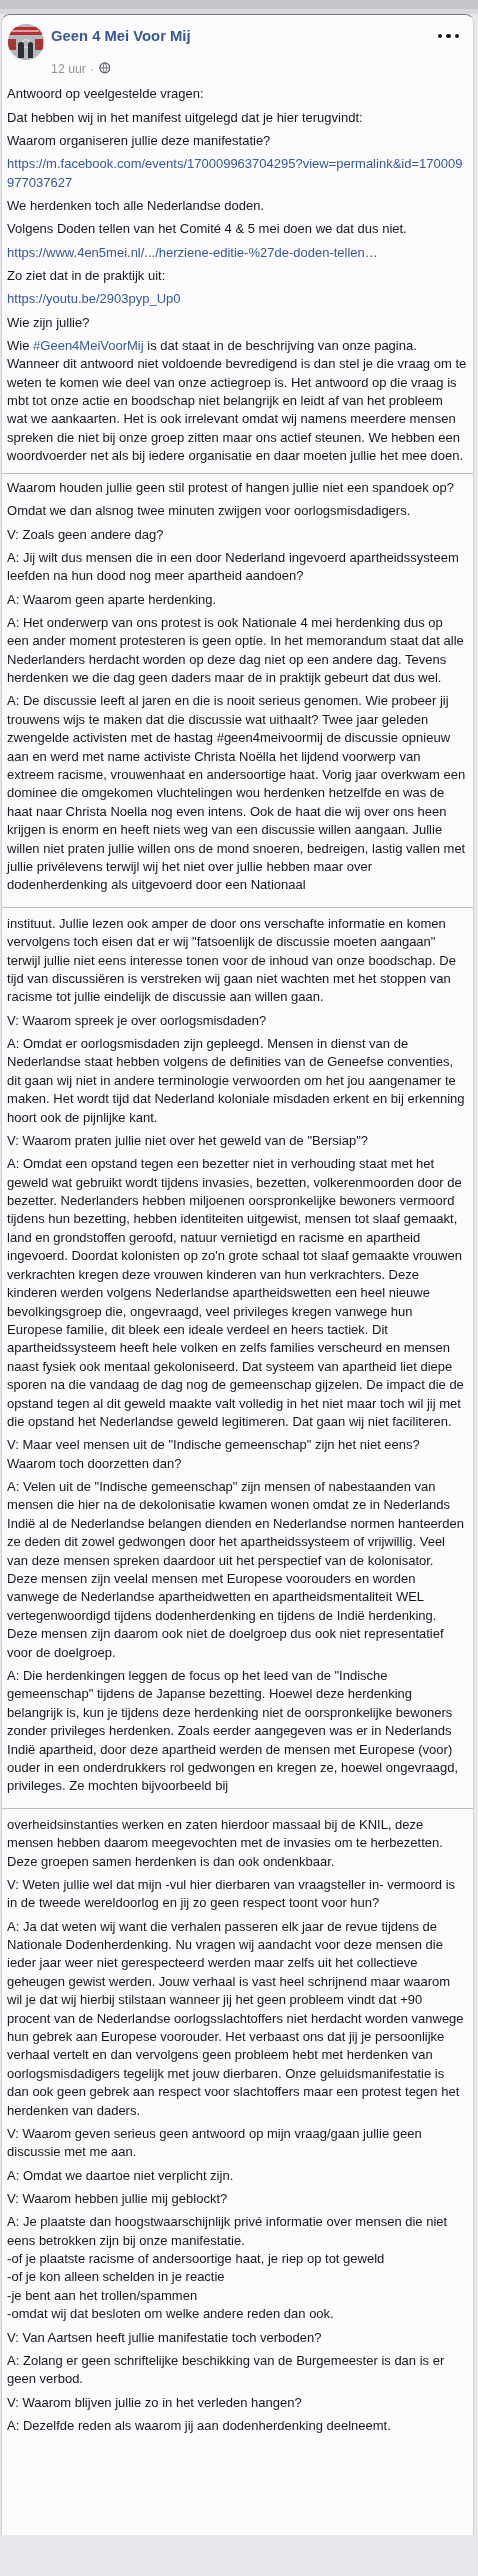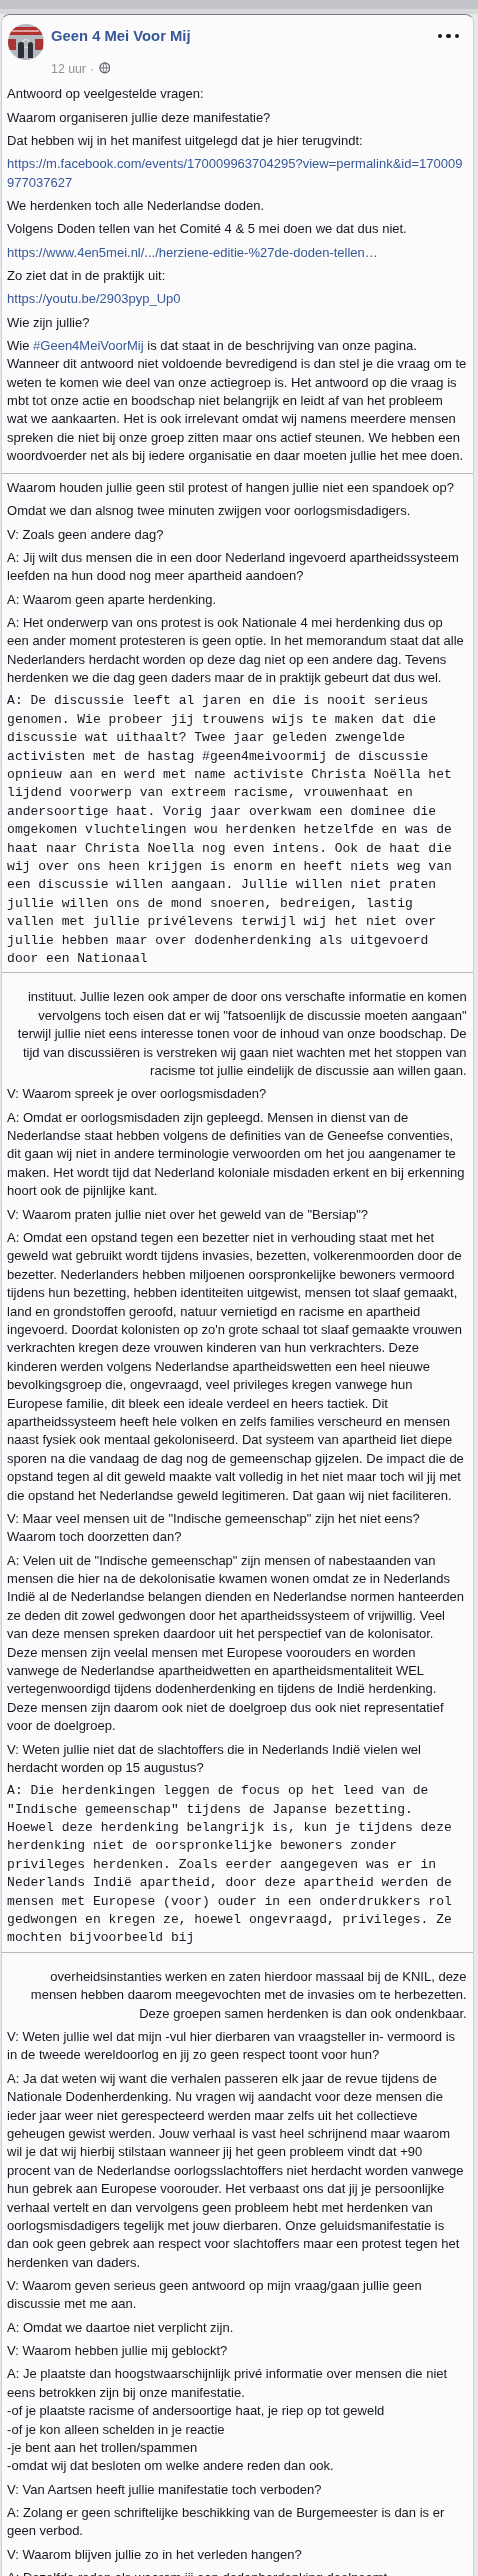--- a/index.html
+++ b/index.html
@@ -52,22 +52,22 @@
   .menu-dots { display: flex; gap: 4.3px; padding: 9.8px 4.9px 0 3.7px; cursor: pointer; }
   .menu-dots .dot { width: 4.3px; height: 4.3px; border-radius: 50%; background: #17191c; }
 
   .post-body {
     padding: 1.2px 6.1px 0 4.9px;
     font-size: 13px;
     line-height: 18.4px;
     color: #141821;
   }
   .post-body p { margin: 4.9px 0; }
-  .post-body p.tight-b { margin-bottom: 4px; font-family: Liberation Mono, monospace; }
-  .post-body p.tight-t { margin-top: 15px; text-align: right; }
+  .post-body p.tight-b { margin-bottom: 12px; }
+  .post-body p.tight-t { margin-top: 7px; }
   .post-body a { color: #365899; text-decoration: none; word-break: break-all; cursor: pointer; }
   .divider {
     border: none; height: 0;
     border-top: 1.2px solid #b6b9bd;
     margin: 7.4px -6.1px 3.7px -4.9px;
   }
   .divider.tight { margin: 0.6px -6.1px 0 -4.9px; }
 </style>
 </head>
 <body>
@@ -101,22 +101,22 @@
     </div>
     <div class="menu-dots">
       <span class="dot"></span>
       <span class="dot"></span>
       <span class="dot"></span>
     </div>
   </div>
 
   <div class="post-body">
       <p>Antwoord op veelgestelde vragen:</p>
+      <p>Dat hebben wij in het manifest uitgelegd dat je hier terugvindt:</p>
       <p>Waarom organiseren jullie deze manifestatie?</p>
-      <p>Dat hebben wij in het manifest uitgelegd dat je hier terugvindt:</p>
       <p><a href="#">https://m.facebook.com/events/170009963704295?view=permalink&amp;id=170009977037627</a></p>
       <p>We herdenken toch alle Nederlandse doden.</p>
       <p>Volgens Doden tellen van het Comité 4 &amp; 5 mei doen we dat dus niet.</p>
       <p><a href="#">https://www.4en5mei.nl/.../herziene-editie-%27de-doden-tellen…</a></p>
       <p>Zo ziet dat in de praktijk uit:</p>
       <p><a href="#">https://youtu.be/2903pyp_Up0</a></p>
       <p>Wie zijn jullie?</p>
       <p>Wie <a href="#">#Geen4MeiVoorMij</a> is dat staat in de beschrijving van onze pagina. Wanneer dit antwoord niet voldoende bevredigend is dan stel je die vraag om te weten te komen wie deel van onze actiegroep is. Het antwoord op die vraag is mbt tot onze actie en boodschap niet belangrijk en leidt af van het probleem wat we aankaarten. Het is ook irrelevant omdat wij namens meerdere mensen spreken die niet bij onze groep zitten maar ons actief steunen. We hebben een woordvoerder net als bij iedere organisatie en daar moeten jullie het mee doen.</p>
       <div class="divider"></div>
       <p>Waarom houden jullie geen stil protest of hangen jullie niet een spandoek op?</p>
@@ -127,21 +127,20 @@
       <p>A: Het onderwerp van ons protest is ook Nationale 4 mei herdenking dus op een ander moment protesteren is geen optie. In het memorandum staat dat alle Nederlanders herdacht worden op deze dag niet op een andere dag. Tevens herdenken we die dag geen daders maar de in praktijk gebeurt dat dus wel.</p>
       <p class="tight-b">A: De discussie leeft al jaren en die is nooit serieus genomen. Wie probeer jij trouwens wijs te maken dat die discussie wat uithaalt? Twee jaar geleden zwengelde activisten met de hastag #geen4meivoormij de discussie opnieuw aan en werd met name activiste Christa Noëlla het lijdend voorwerp van extreem racisme, vrouwenhaat en andersoortige haat. Vorig jaar overkwam een dominee die omgekomen vluchtelingen wou herdenken hetzelfde en was de haat naar Christa Noella nog even intens. Ook de haat die wij over ons heen krijgen is enorm en heeft niets weg van een discussie willen aangaan. Jullie willen niet praten jullie willen ons de mond snoeren, bedreigen, lastig vallen met jullie privélevens terwijl wij het niet over jullie hebben maar over dodenherdenking als uitgevoerd door een Nationaal</p>
       <div class="divider tight"></div>
       <p class="tight-t">instituut. Jullie lezen ook amper de door ons verschafte informatie en komen vervolgens toch eisen dat er wij "fatsoenlijk de discussie moeten aangaan" terwijl jullie niet eens interesse tonen voor de inhoud van onze boodschap. De tijd van discussiëren is verstreken wij gaan niet wachten met het stoppen van racisme tot jullie eindelijk de discussie aan willen gaan.</p>
       <p>V: Waarom spreek je over oorlogsmisdaden?</p>
       <p>A: Omdat er oorlogsmisdaden zijn gepleegd. Mensen in dienst van de Nederlandse staat hebben volgens de definities van de Geneefse conventies, dit gaan wij niet in andere terminologie verwoorden om het jou aangenamer te maken. Het wordt tijd dat Nederland koloniale misdaden erkent en bij erkenning hoort ook de pijnlijke kant.</p>
       <p>V: Waarom praten jullie niet over het geweld van de "Bersiap"?</p>
       <p>A: Omdat een opstand tegen een bezetter niet in verhouding staat met het geweld wat gebruikt wordt tijdens invasies, bezetten, volkerenmoorden door de bezetter. Nederlanders hebben miljoenen oorspronkelijke bewoners vermoord tijdens hun bezetting, hebben identiteiten uitgewist, mensen tot slaaf gemaakt, land en grondstoffen geroofd, natuur vernietigd en racisme en apartheid ingevoerd. Doordat kolonisten op zo'n grote schaal tot slaaf gemaakte vrouwen verkrachten kregen deze vrouwen kinderen van hun verkrachters. Deze kinderen werden volgens Nederlandse apartheidswetten een heel nieuwe bevolkingsgroep die, ongevraagd, veel privileges kregen vanwege hun Europese familie, dit bleek een ideale verdeel en heers tactiek. Dit apartheidssysteem heeft hele volken en zelfs families verscheurd en mensen naast fysiek ook mentaal gekoloniseerd. Dat systeem van apartheid liet diepe sporen na die vandaag de dag nog de gemeenschap gijzelen. De impact die de opstand tegen al dit geweld maakte valt volledig in het niet maar toch wil jij met die opstand het Nederlandse geweld legitimeren. Dat gaan wij niet faciliteren.</p>
       <p>V: Maar veel mensen uit de "Indische gemeenschap" zijn het niet eens? Waarom toch doorzetten dan?</p>
       <p>A: Velen uit de "Indische gemeenschap" zijn mensen of nabestaanden van mensen die hier na de dekolonisatie kwamen wonen omdat ze in Nederlands Indië al de Nederlandse belangen dienden en Nederlandse normen hanteerden ze deden dit zowel gedwongen door het apartheidssysteem of vrijwillig. Veel van deze mensen spreken daardoor uit het perspectief van de kolonisator. Deze mensen zijn veelal mensen met Europese voorouders en worden vanwege de Nederlandse apartheidwetten en apartheidsmentaliteit WEL vertegenwoordigd tijdens dodenherdenking en tijdens de Indië herdenking. Deze mensen zijn daarom ook niet de doelgroep dus ook niet representatief voor de doelgroep.</p>
-      <p>V: Weten jullie niet dat de slachtoffers die in Nederlands Indië vielen wel herdacht worden op 15 augustus?</p>
       <p class="tight-b">A: Die herdenkingen leggen de focus op het leed van de "Indische gemeenschap" tijdens de Japanse bezetting. Hoewel deze herdenking belangrijk is, kun je tijdens deze herdenking niet de oorspronkelijke bewoners zonder privileges herdenken. Zoals eerder aangegeven was er in Nederlands Indië apartheid, door deze apartheid werden de mensen met Europese (voor) ouder in een onderdrukkers rol gedwongen en kregen ze, hoewel ongevraagd, privileges. Ze mochten bijvoorbeeld bij</p>
       <div class="divider tight"></div>
       <p class="tight-t">overheidsinstanties werken en zaten hierdoor massaal bij de KNIL, deze mensen hebben daarom meegevochten met de invasies om te herbezetten. Deze groepen samen herdenken is dan ook ondenkbaar.</p>
       <p>V: Weten jullie wel dat mijn -vul hier dierbaren van vraagsteller in- vermoord is in de tweede wereldoorlog en jij zo geen respect toont voor hun?</p>
       <p>A: Ja dat weten wij want die verhalen passeren elk jaar de revue tijdens de Nationale Dodenherdenking. Nu vragen wij aandacht voor deze mensen die ieder jaar weer niet gerespecteerd werden maar zelfs uit het collectieve geheugen gewist werden. Jouw verhaal is vast heel schrijnend maar waarom wil je dat wij hierbij stilstaan wanneer jij het geen probleem vindt dat +90 procent van de Nederlandse oorlogsslachtoffers niet herdacht worden vanwege hun gebrek aan Europese voorouder. Het verbaast ons dat jij je persoonlijke verhaal vertelt en dan vervolgens geen probleem hebt met herdenken van oorlogsmisdadigers tegelijk met jouw dierbaren. Onze geluidsmanifestatie is dan ook geen gebrek aan respect voor slachtoffers maar een protest tegen het herdenken van daders.</p>
       <p>V: Waarom geven serieus geen antwoord op mijn vraag/gaan jullie geen discussie met me aan.</p>
       <p>A: Omdat we daartoe niet verplicht zijn.</p>
       <p>V: Waarom hebben jullie mij geblockt?</p>
       <p>A: Je plaatste dan hoogstwaarschijnlijk privé informatie over mensen die niet eens betrokken zijn bij onze manifestatie.<br>-of je plaatste racisme of andersoortige haat, je riep op tot geweld<br>-of je kon alleen schelden in je reactie<br>-je bent aan het trollen/spammen<br>-omdat wij dat besloten om welke andere reden dan ook.</p>
       <p>V: Van Aartsen heeft jullie manifestatie toch verboden?</p>

